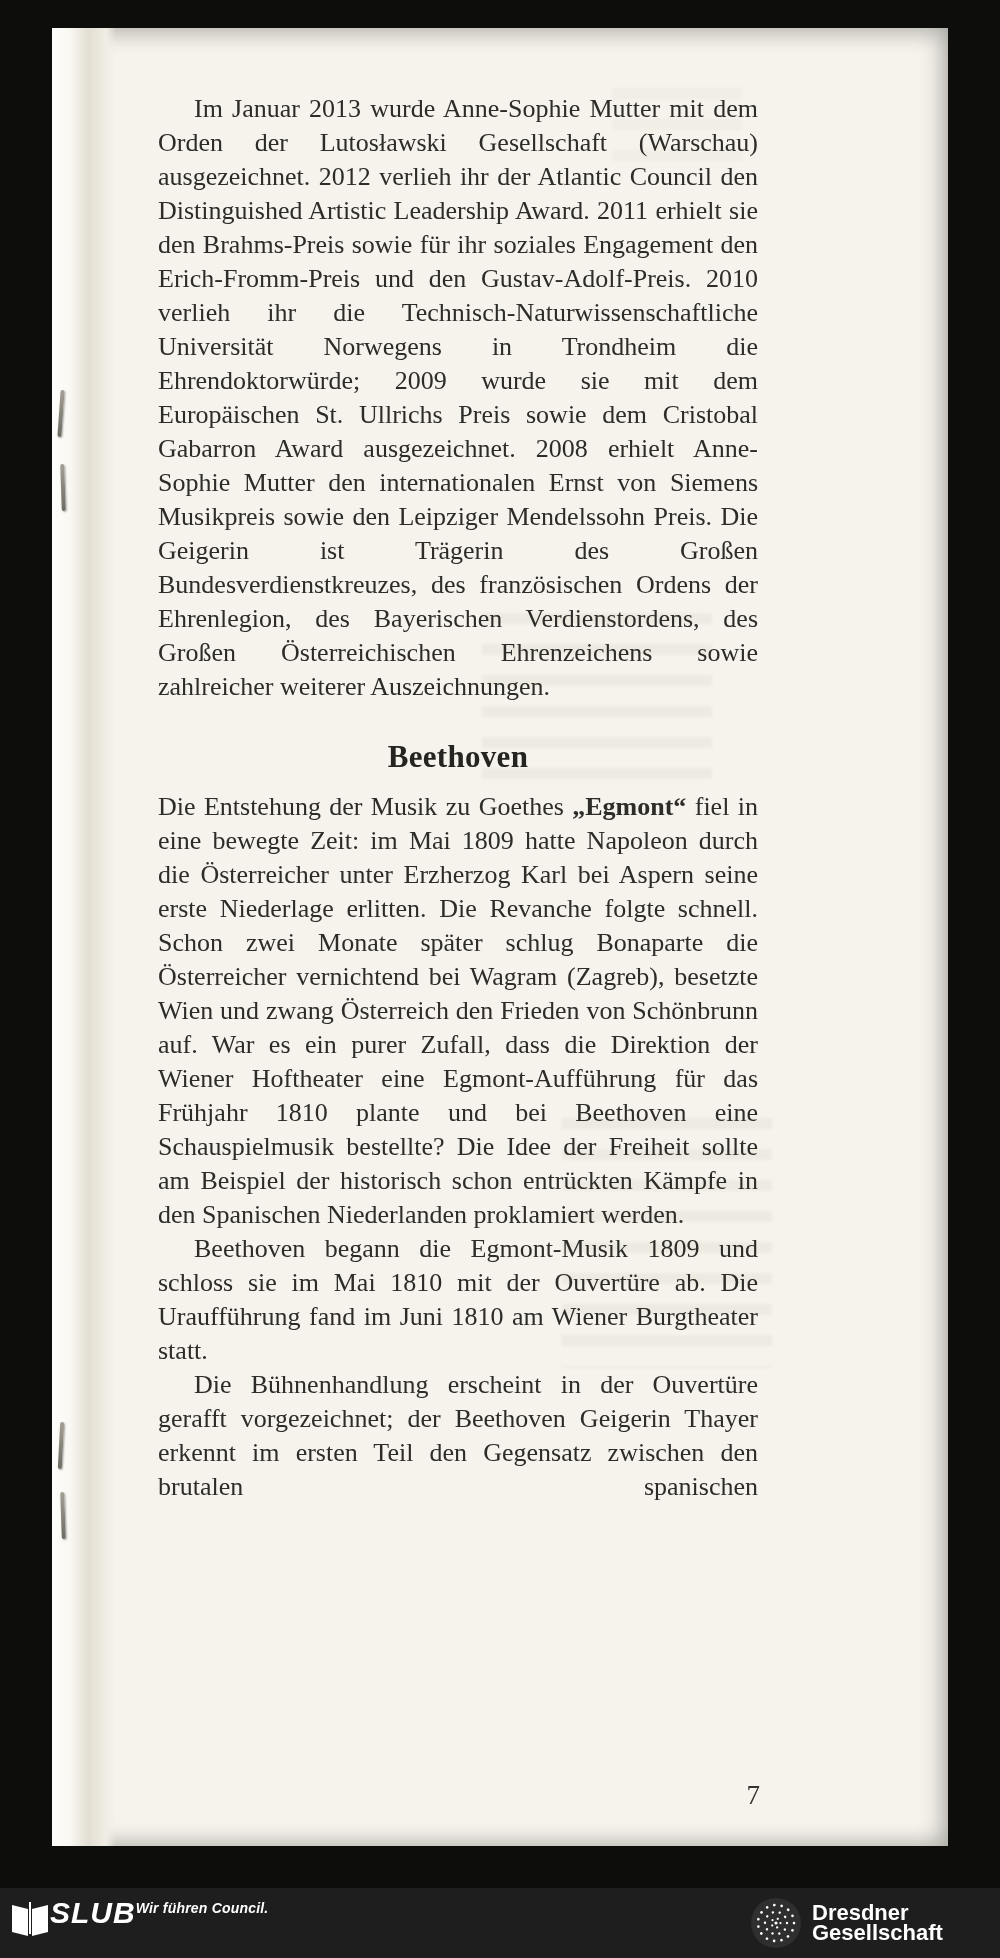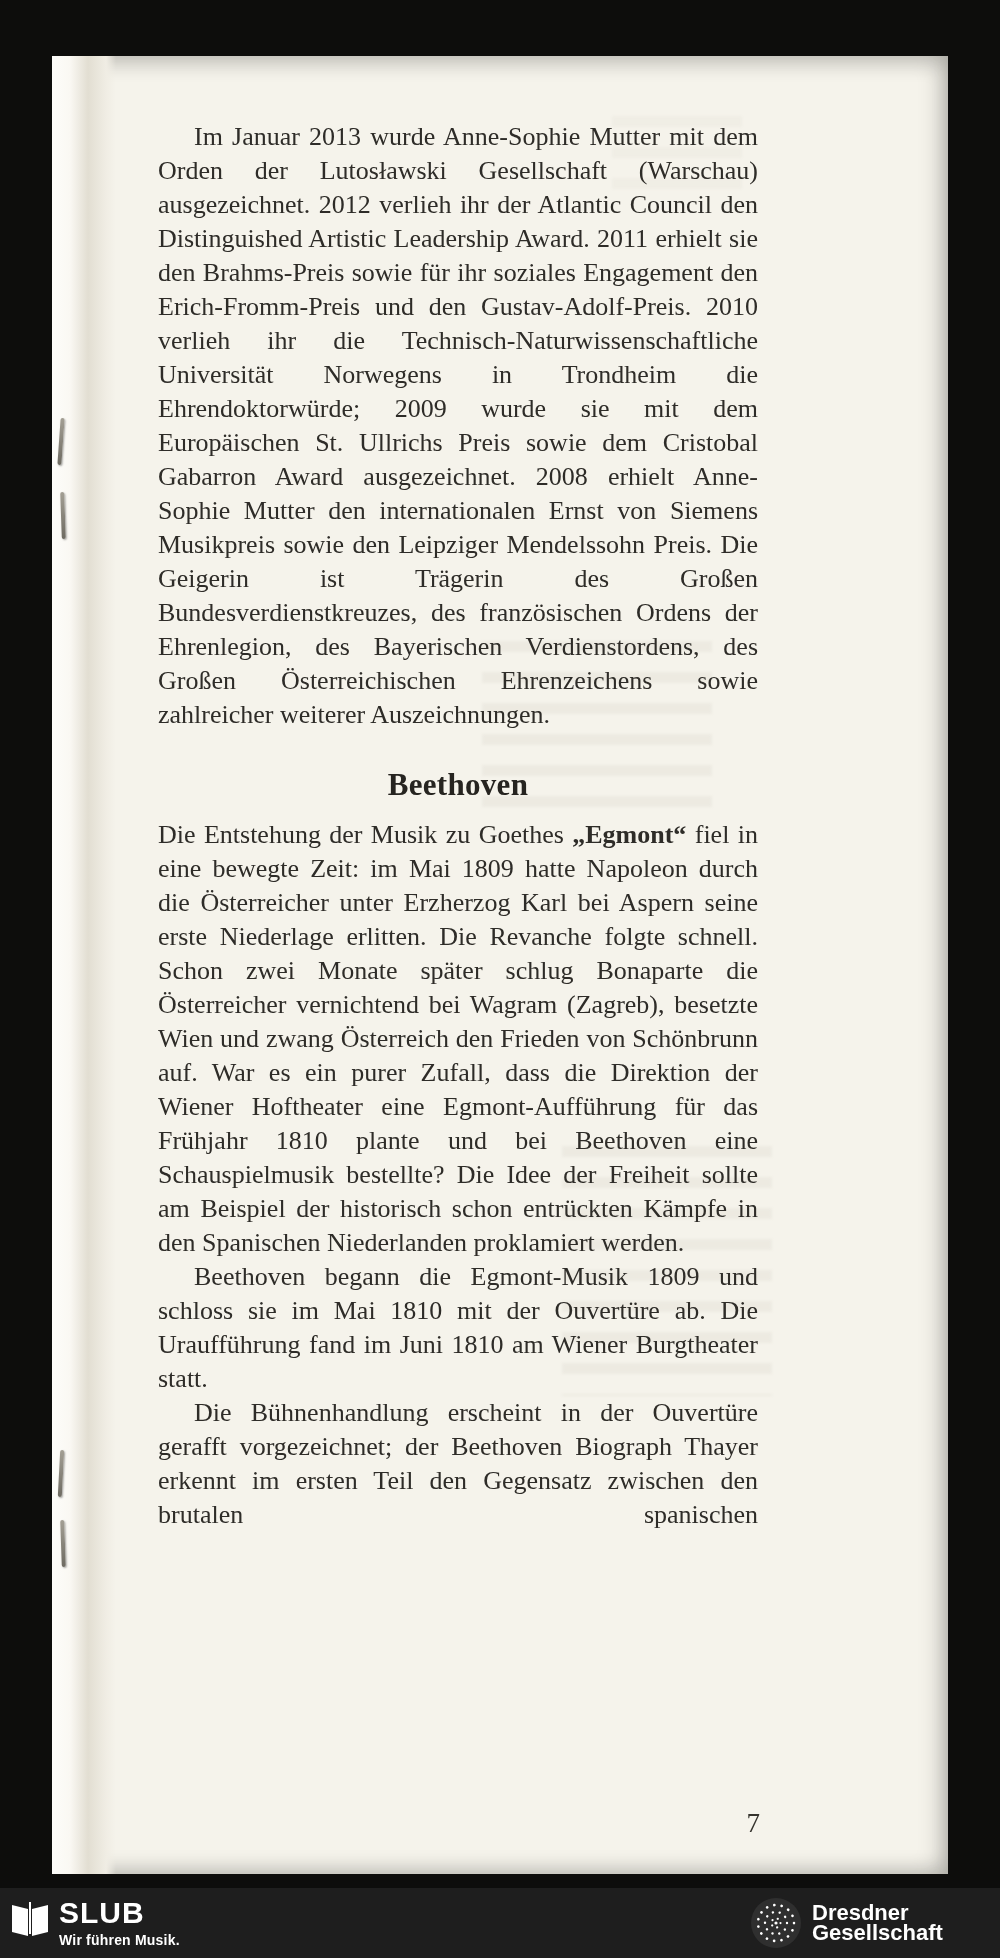--- a/index.html
+++ b/index.html
@@ -20,21 +20,20 @@
     position: absolute;
     left: 52px;
     top: 28px;
     width: 896px;
     height: 1818px;
     background: #f5f3eb;
     box-shadow:
       inset 0 10px 18px rgba(0,0,0,.14),
       inset -12px 0 20px rgba(0,0,0,.13),
       inset 0 -10px 16px rgba(0,0,0,.11);
-    margin-top: 28px;
   }
   .page-left-edge {
     position: absolute;
     left: 0; top: 0; bottom: 0;
     width: 64px;
     background: linear-gradient(90deg,
       #fdfdfa 0px,
       #faf8f3 18px,
       #e2ded2 36px,
       #f0ede4 54px,
@@ -114,21 +113,21 @@
     color: #ffffff;
   }
   .slub-block {
     position: absolute;
     left: 10px;
     top: 9px;
     display: flex;
     align-items: flex-start;
   }
   .slub-icon { width: 40px; height: 38px; margin-top: 3px; }
-  .slub-texts { margin-left: 9px; display: flex; flex-direction: column; }
+  .slub-texts { display: flex; flex-direction: row; font-style: italic; }
   .slub-title {
     font-size: 30px;
     font-weight: bold;
     letter-spacing: 1px;
     line-height: 32px;
   }
   .slub-tagline {
     font-size: 14px;
     font-weight: bold;
     margin-top: 3px;
@@ -168,36 +167,36 @@
 
   <div class="text-block">
     <p class="indent">Im Januar 2013 wurde Anne-Sophie Mutter mit dem Orden der Lutosławski Gesellschaft (Warschau) ausgezeichnet. 2012 verlieh ihr der Atlantic Council den Distinguished Artistic Leadership Award. 2011 erhielt sie den Brahms-Preis sowie für ihr soziales Engagement den Erich-Fromm-Preis und den Gustav-Adolf-Preis. 2010 verlieh ihr die Technisch-Naturwissenschaftliche Universität Norwegens in Trondheim die Ehrendoktorwürde; 2009 wurde sie mit dem Europäischen St. Ullrichs Preis sowie dem Cristobal Gabarron Award ausgezeichnet. 2008 erhielt Anne-Sophie Mutter den internationalen Ernst von Siemens Musikpreis sowie den Leipziger Mendelssohn Preis. Die Geigerin ist Trägerin des Großen Bundesverdienstkreuzes, des französischen Ordens der Ehrenlegion, des Bayerischen Verdienstordens, des Großen Österreichischen Ehrenzeichens sowie zahlreicher weiterer Auszeichnungen.</p>
 
     <h2 class="section-heading">Beethoven</h2>
 
     <p><span>Die Entstehung der Musik zu Goethes </span><strong>„Egmont“</strong><span> fiel in eine bewegte Zeit: im Mai 1809 hatte Napoleon durch die Österreicher unter Erzherzog Karl bei Aspern seine erste Niederlage erlitten. Die Revanche folgte schnell. Schon zwei Monate später schlug Bonaparte die Österreicher vernichtend bei Wagram (Zagreb), besetzte Wien und zwang Österreich den Frieden von Schönbrunn auf. War es ein purer Zufall, dass die Direktion der Wiener Hoftheater eine Egmont-Aufführung für das Frühjahr 1810 plante und bei Beethoven eine Schauspielmusik bestellte? Die Idee der Freiheit sollte am Beispiel der historisch schon entrückten Kämpfe in den Spanischen Niederlanden proklamiert werden.</span></p>
 
     <p class="indent">Beethoven begann die Egmont-Musik 1809 und schloss sie im Mai 1810 mit der Ouvertüre ab. Die Uraufführung fand im Juni 1810 am Wiener Burgtheater statt.</p>
 
-    <p class="indent continues">Die Bühnenhandlung erscheint in der Ouvertüre gerafft vorgezeichnet; der Beethoven Biograph Thayer erkennt im ersten Teil den Gegensatz zwischen den brutalen spanischen</p>
+    <p class="indent continues">Die Bühnenhandlung erscheint in der Ouvertüre gerafft vorgezeichnet; der Beethoven Geigerin Thayer erkennt im ersten Teil den Gegensatz zwischen den brutalen spanischen</p>
   </div>
 
   <div class="page-number">7</div>
 </div>
 
 <div class="footer-bar">
   <div class="slub-block">
     <svg class="slub-icon" viewBox="0 0 40 38" aria-hidden="true">
       <path d="M2 5 L18 9 L18 36 L2 32 Z" fill="#ffffff"></path>
       <path d="M38 5 L22 9 L22 36 L38 32 Z" fill="#ffffff"></path>
       <path d="M20 2 L20 34" stroke="#ffffff" stroke-width="2"></path>
     </svg>
     <div class="slub-texts">
       <div class="slub-title">SLUB</div>
-      <div class="slub-tagline">Wir führen Musik.</div>
+      <div class="slub-tagline">Wir führen Council.</div>
     </div>
   </div>
 
   <div class="dp-block">
     <svg class="dp-emblem" viewBox="0 0 52 52" aria-hidden="true">
       <circle cx="26" cy="26" r="25" fill="#2f2f2f"></circle>
       <circle cx="26" cy="26" r="18" fill="none" stroke="#ffffff" stroke-width="2.6" stroke-linecap="round" stroke-dasharray="0.1 7.4"></circle>
       <circle cx="26" cy="26" r="11" fill="none" stroke="#ffffff" stroke-width="2.4" stroke-linecap="round" stroke-dasharray="0.1 6.8"></circle>
       <circle cx="26" cy="26" r="4.5" fill="none" stroke="#ffffff" stroke-width="2.2" stroke-linecap="round" stroke-dasharray="0.1 5.5"></circle>
       <circle cx="26" cy="26" r="1.6" fill="#ffffff"></circle>

